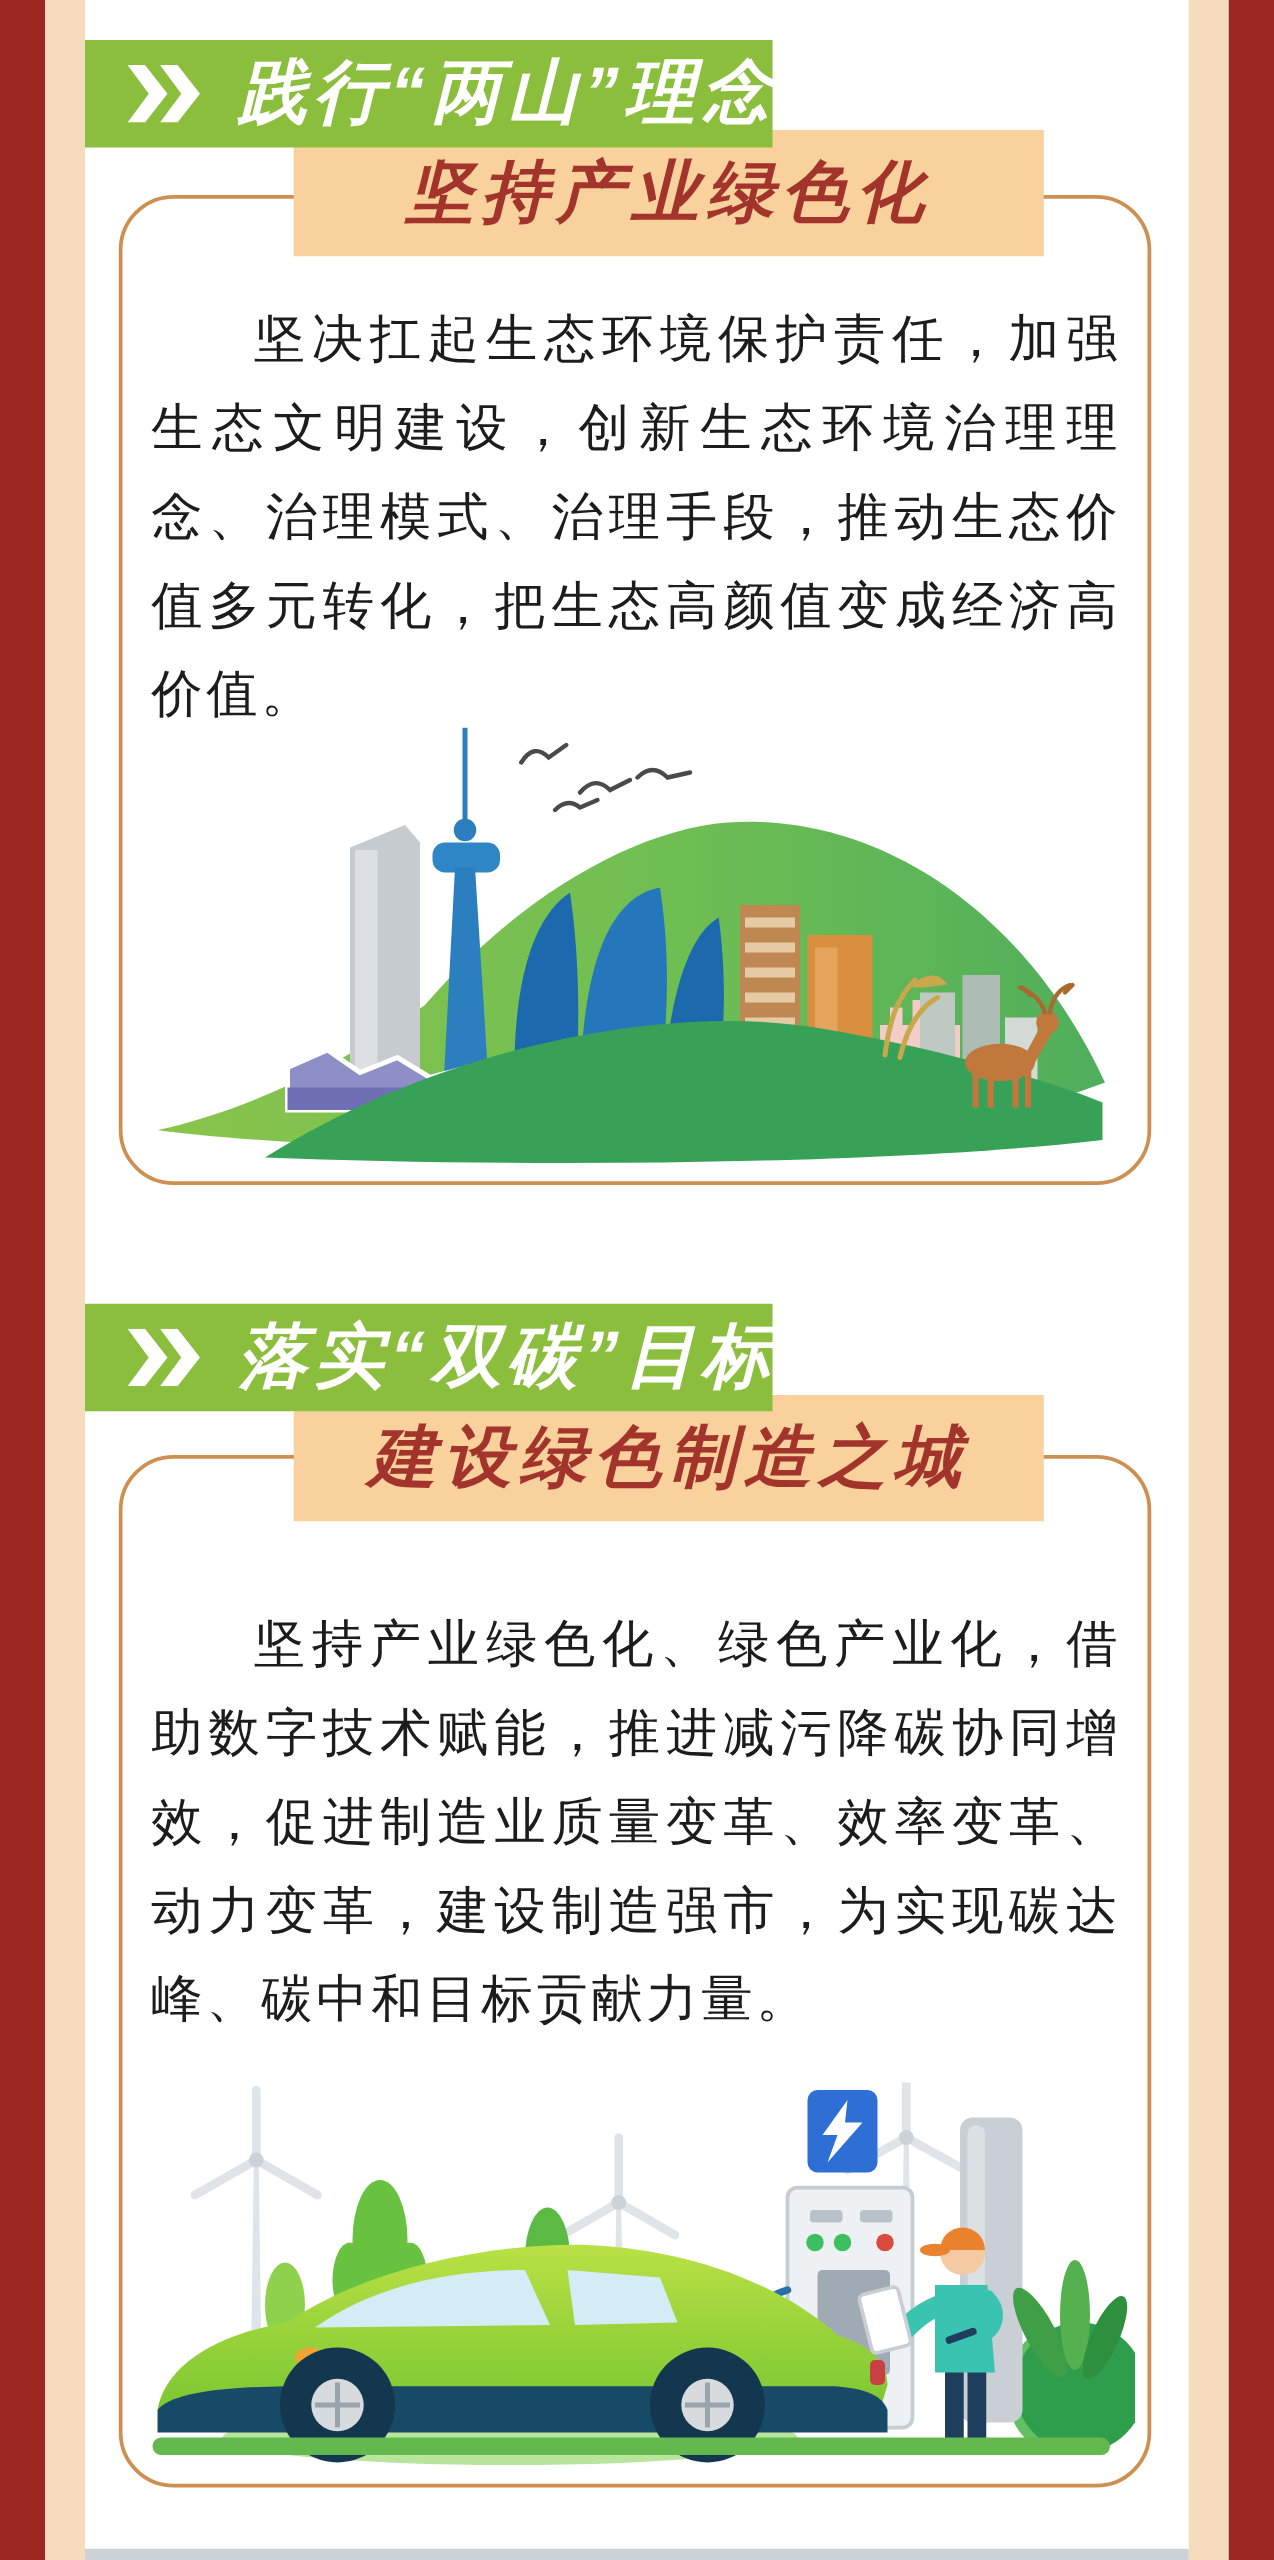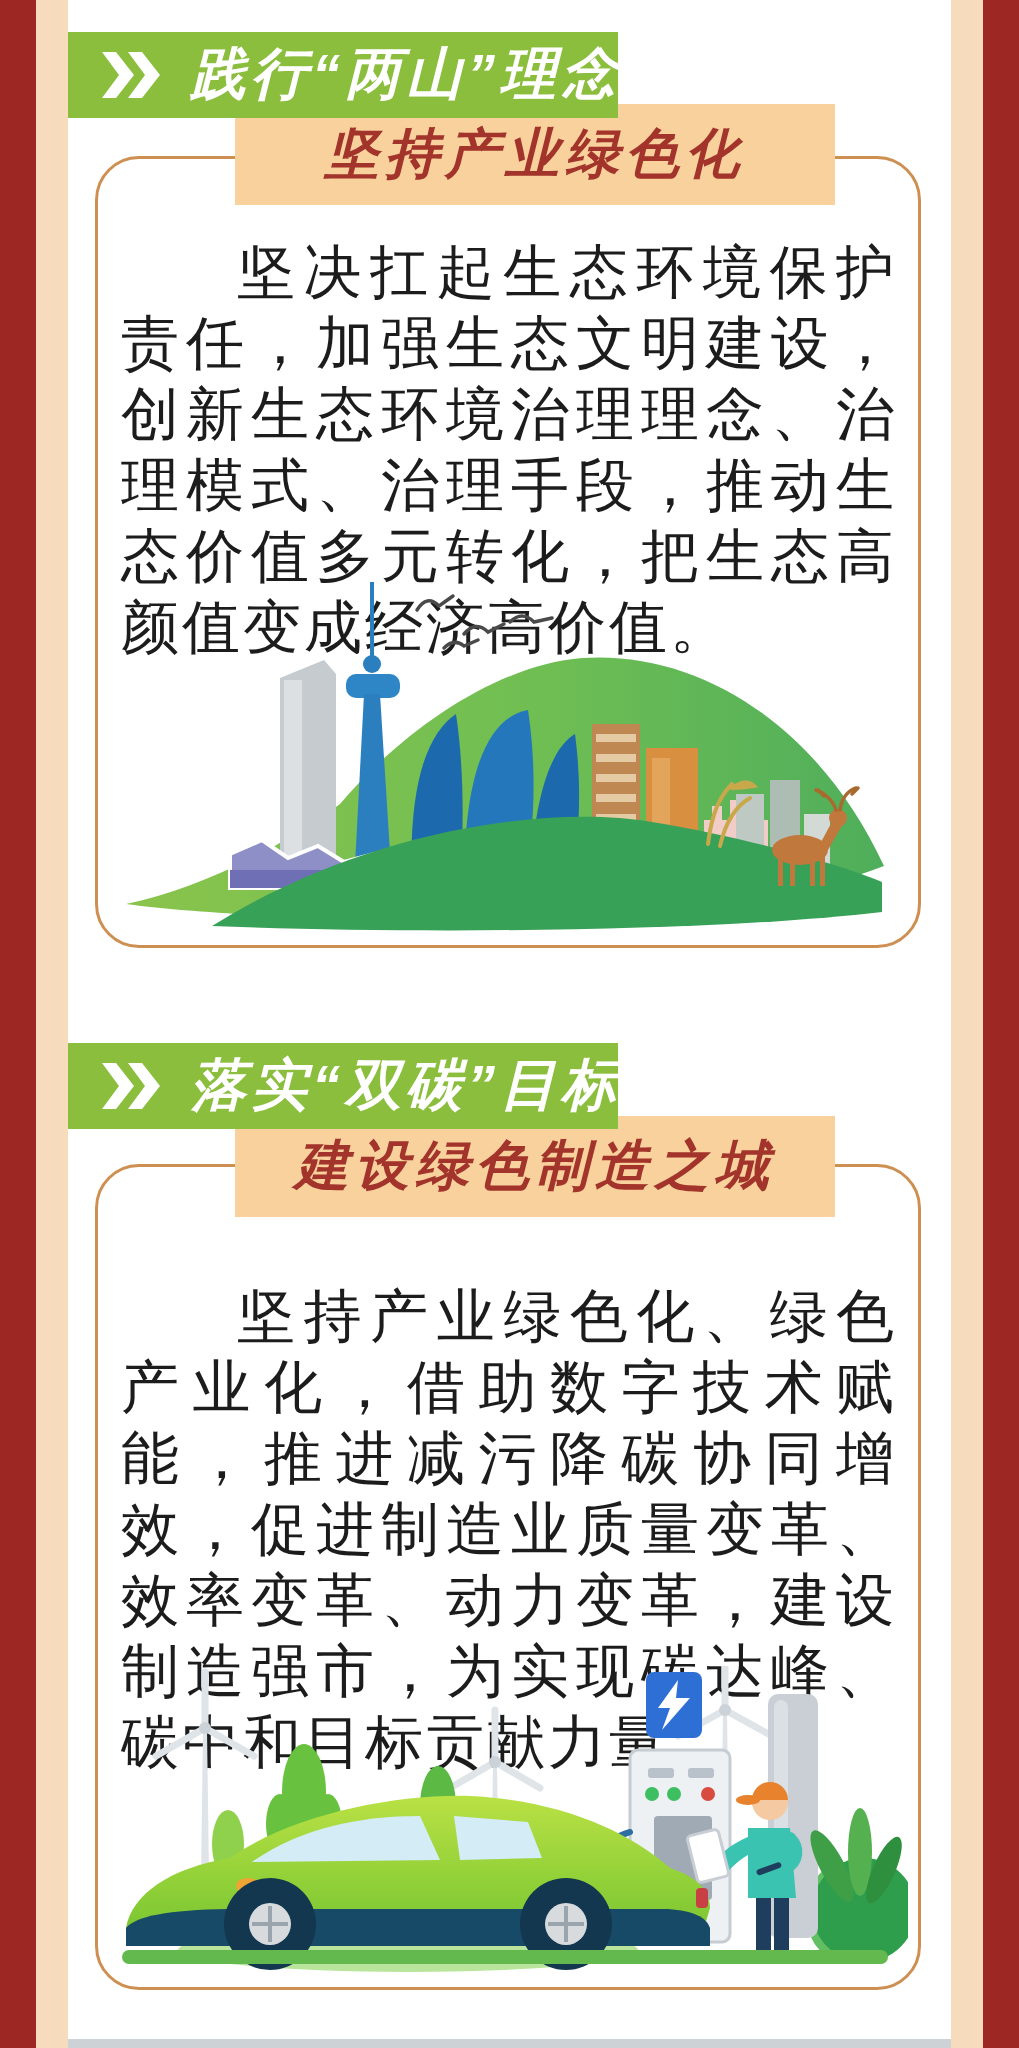--- a/index.html
+++ b/index.html
@@ -42,21 +42,21 @@
   
   .card{
     left:95px;width:826px;background:#ffffff;border:3px solid #CE9052;
     border-radius:44px;box-sizing:border-box;z-index:1;
   }
   #card-1{top:156px;height:792px;}
   #card-2{top:1164px;height:826px;}
 
   
   .para{
-    left:121px;width:776px;color:#1C1C1C;font-size:58px;line-height:71px;
+    left:121px;width:776px;color:#1C1C1C;font-size:41px;line-height:71px;
     letter-spacing:3px;text-align:justify;text-indent:2em;z-index:2;
   }
   #para-1{top:236px;}
   #para-2{top:1280px;}
 
   .illus{z-index:2;}
   #illus-2{left:108px;top:1666px;}
 </style>
 </head>
 <body>

